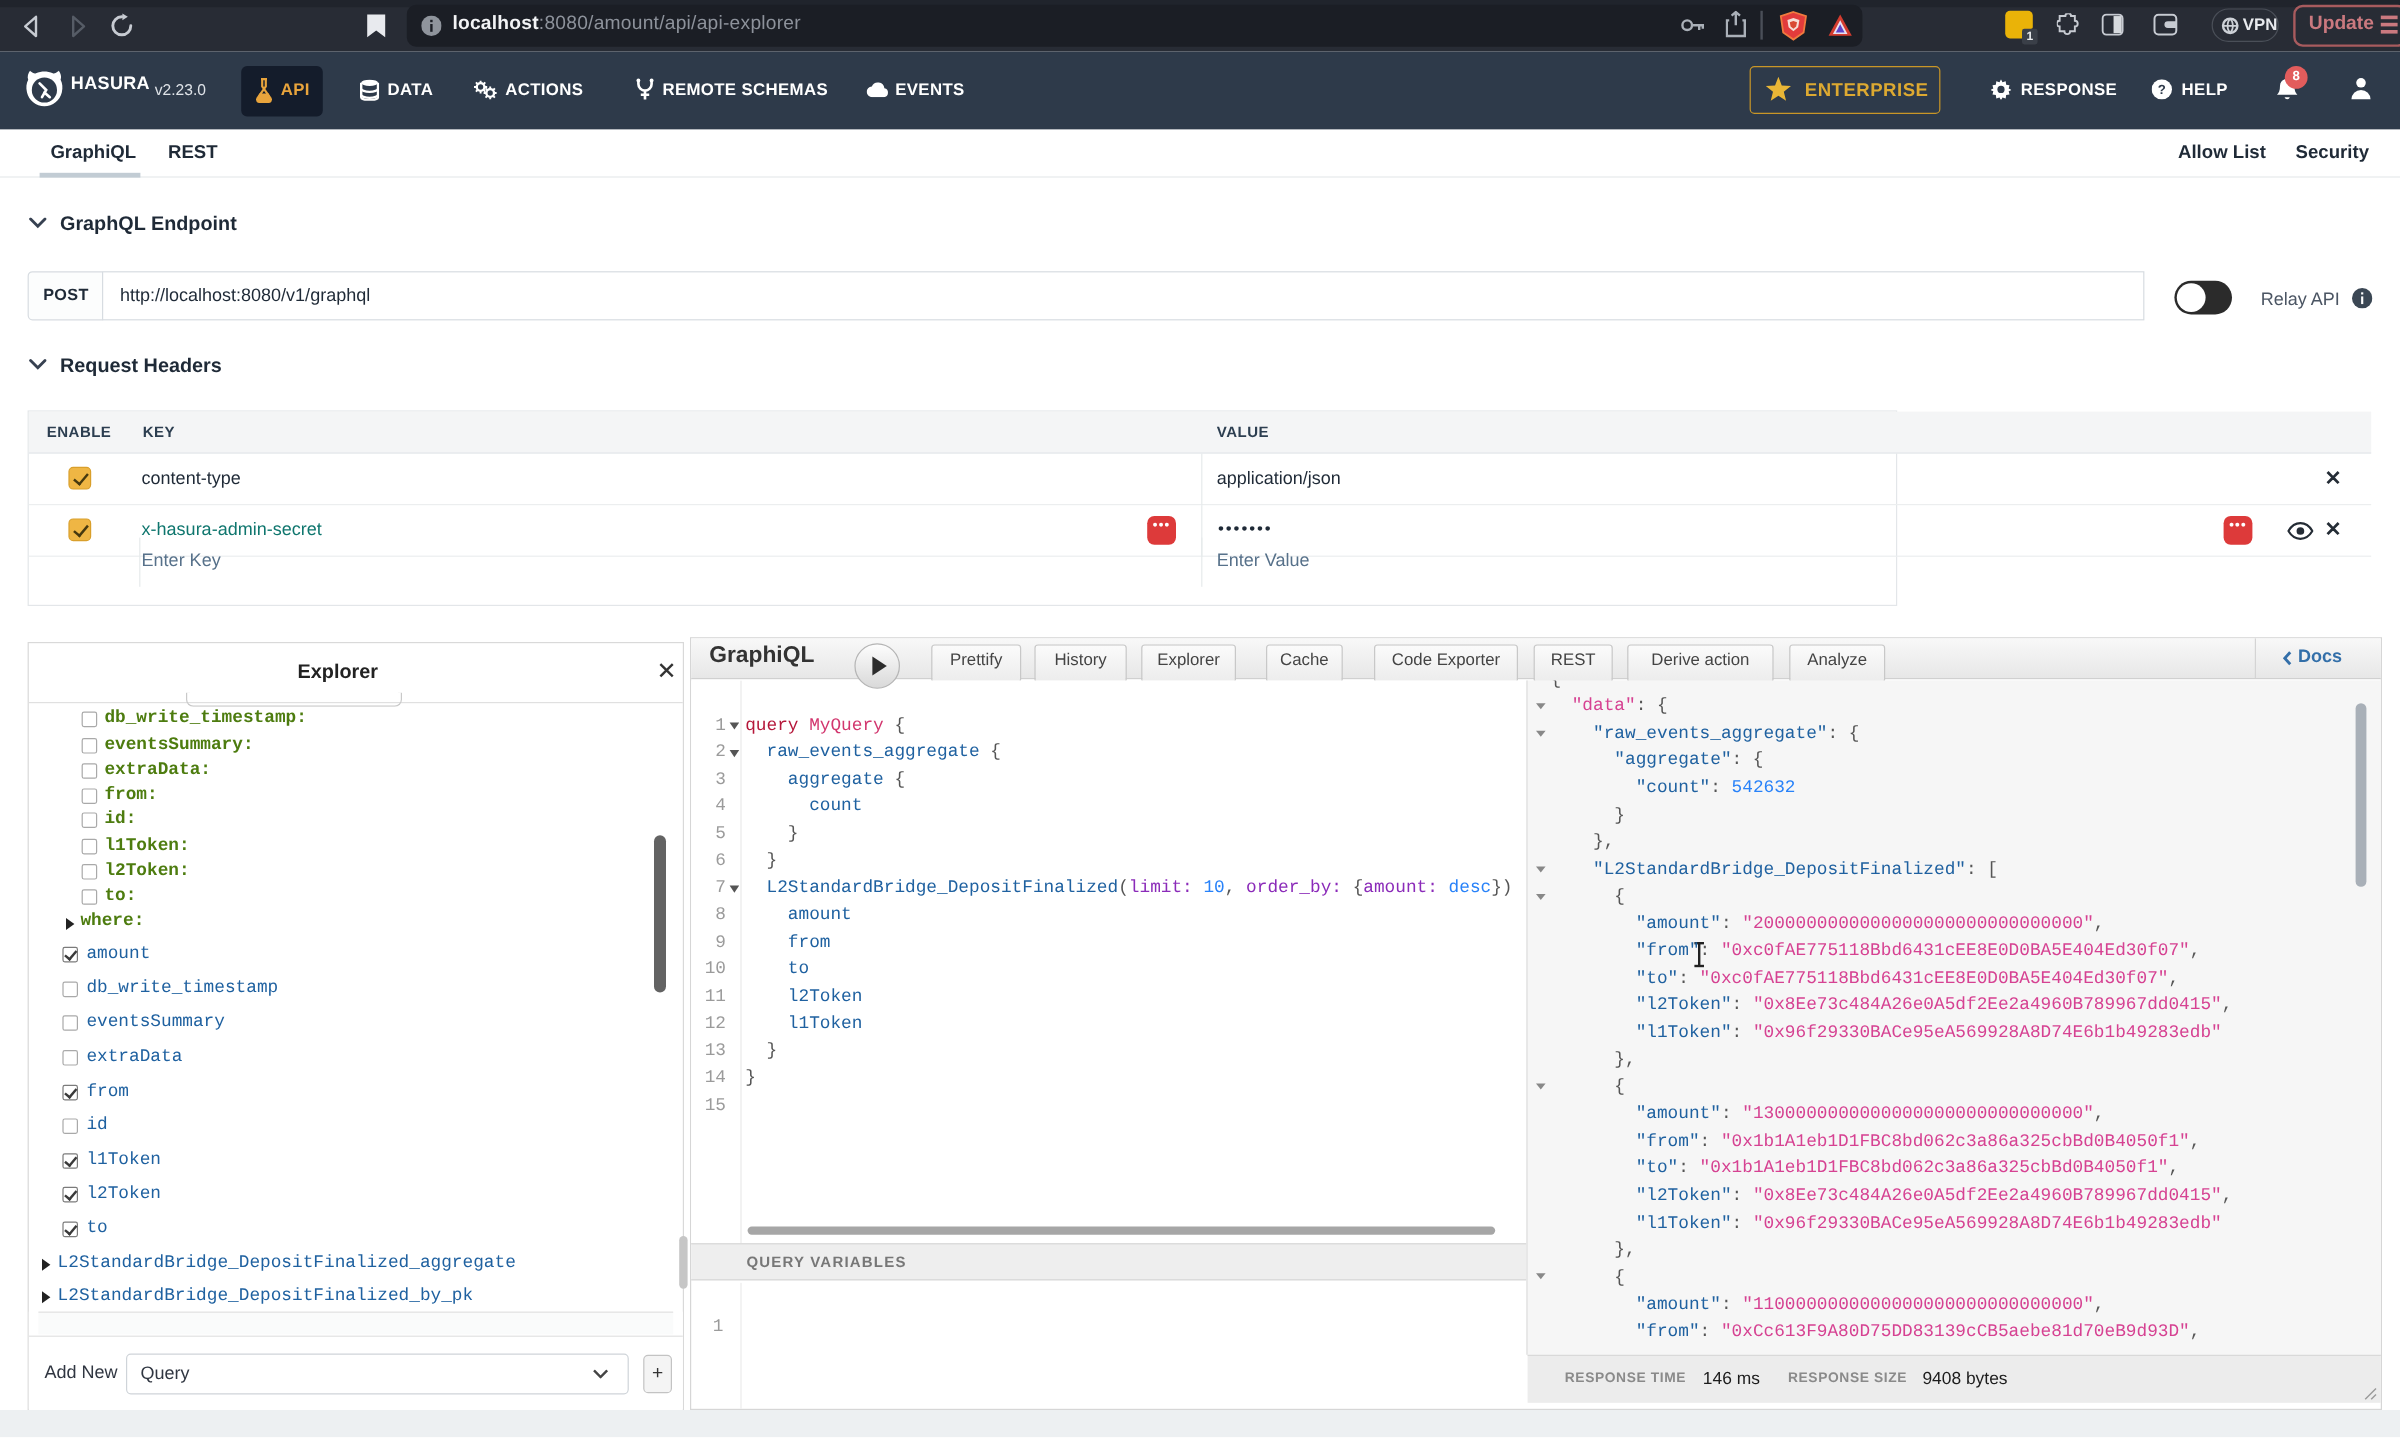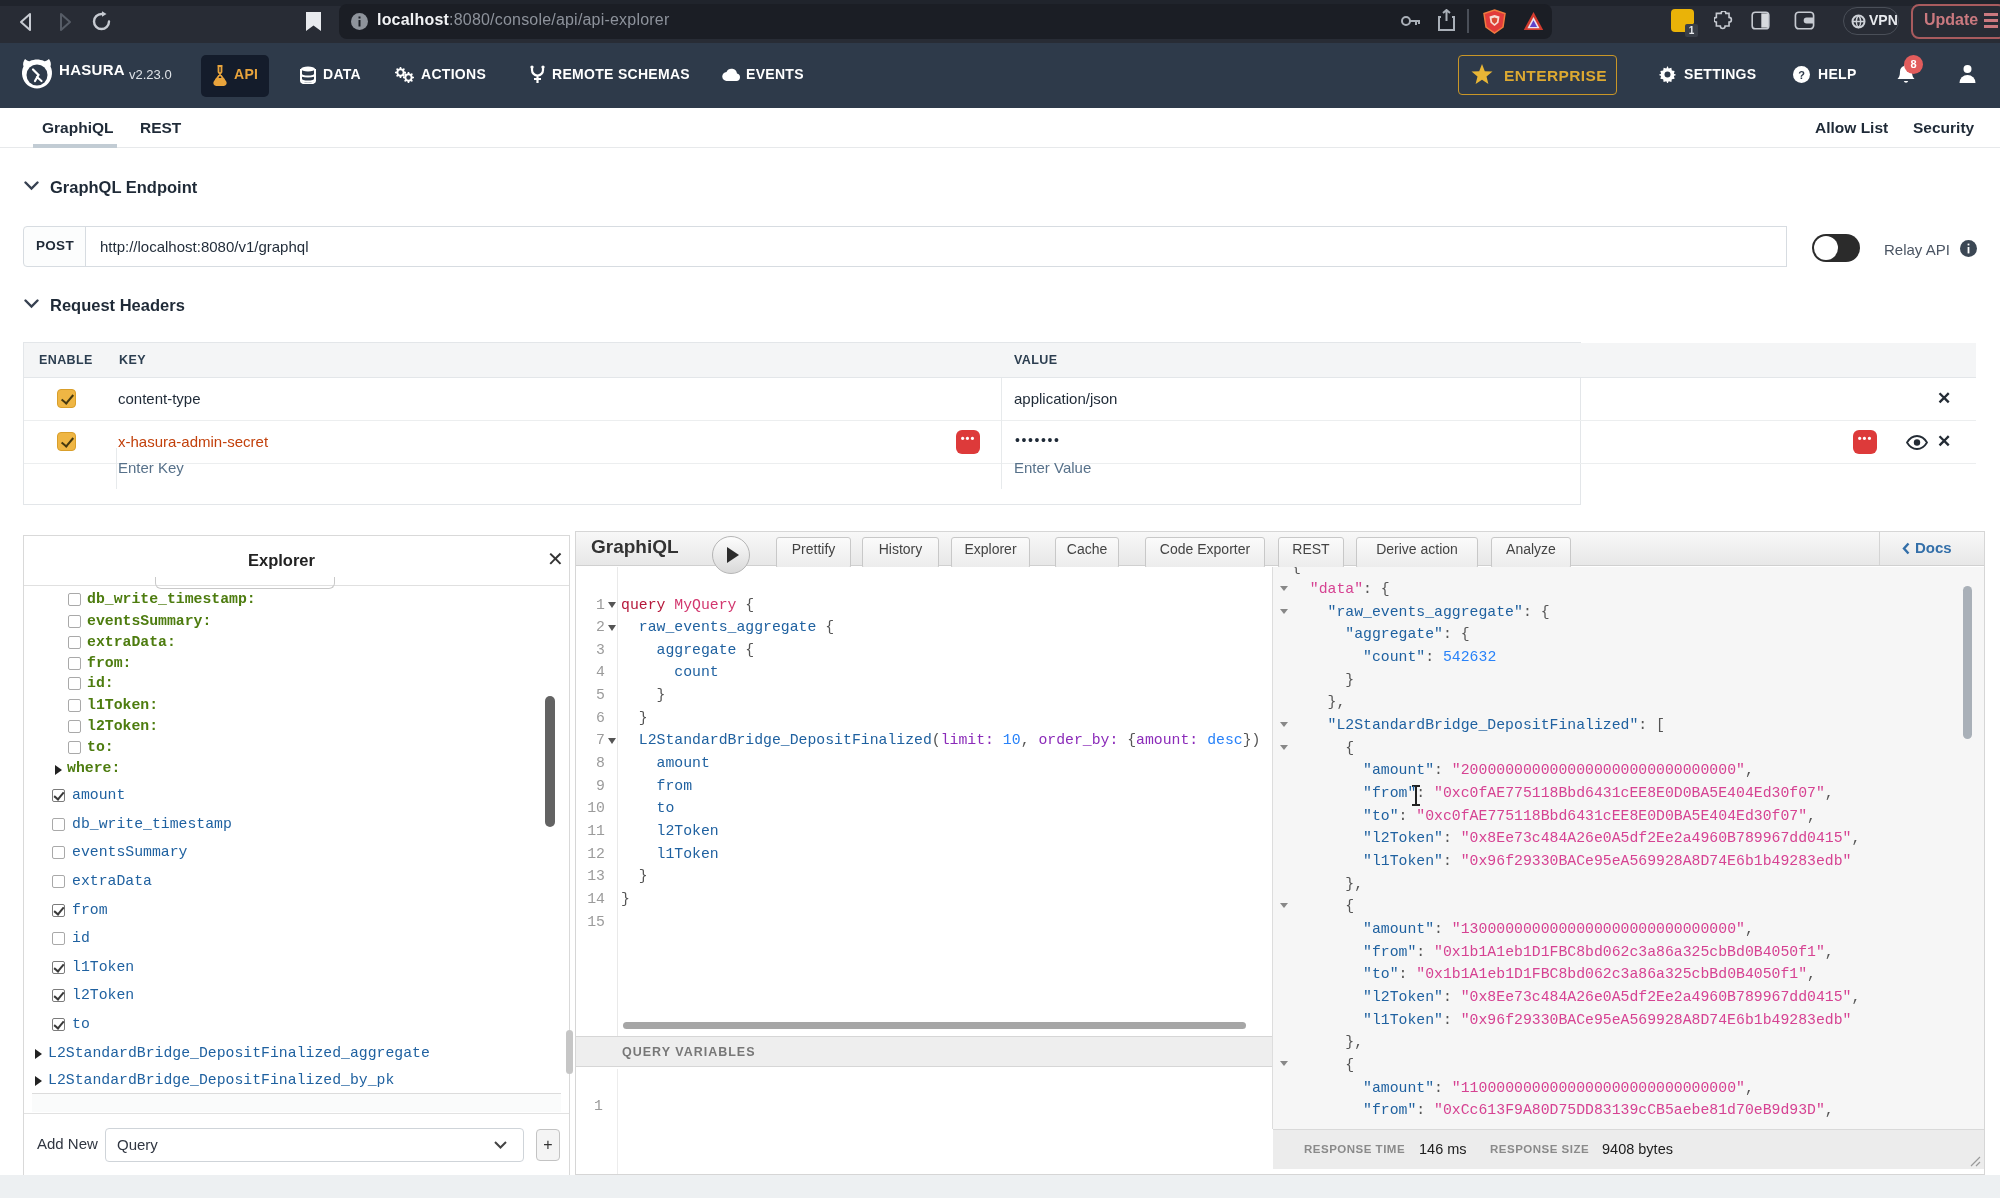--- a/index.html
+++ b/index.html
@@ -85,21 +85,21 @@
 
   <svg class="abs" style="left:305px;top:11px" width="17" height="21" viewBox="0 0 17 21">
         <path d="M1 1 H16 V20 L8.5 14.5 L1 20 Z" fill="#e8eaee"></path>
       </svg>
   <div id="urlpill">
     <svg class="abs" style="left:12px;top:9px" width="17" height="17" viewBox="0 0 17 17">
           <circle cx="8.5" cy="8.5" r="8.5" fill="#8f949c"></circle>
           <rect x="7.5" y="3.5" width="2" height="2" fill="#1b1e25"></rect>
           <rect x="7.5" y="7" width="2" height="6.5" fill="#1b1e25"></rect>
         </svg>
-    <span class="abs" style="left:38px;top:7px;font-size:16px;color:#f2f3f5;font-weight:bold;letter-spacing:.2px">localhost<span style="color:#8d929b;font-weight:normal">:8080/console/api/api-explorer</span></span>
+    <span class="abs" style="left:38px;top:7px;font-size:16px;color:#f2f3f5;font-weight:bold;letter-spacing:.2px">localhost<span style="color:#8d929b;font-weight:normal">:8080/amount/api/api-explorer</span></span>
   </div>
 
   <svg class="abs" style="left:1400px;top:13px" width="22" height="16" viewBox="0 0 22 16">
         <circle cx="6" cy="8" r="4" fill="none" stroke="#aab0b8" stroke-width="2"></circle>
         <path d="M10 8 H20 M16 8 V12 M19 8 V11" stroke="#aab0b8" stroke-width="2"></path>
       </svg>
 
   <svg class="abs" style="left:1438px;top:9px" width="17" height="23" viewBox="0 0 17 23">
         <path d="M8.5 1 V12 M5 4 L8.5 1 L12 4" fill="none" stroke="#aab0b8" stroke-width="2"></path>
         <path d="M3 8 H1 V21 H16 V8 H14" fill="none" stroke="#aab0b8" stroke-width="2"></path>
@@ -198,21 +198,21 @@
   <div class="abs" style="left:1458px;top:12px;width:159px;height:40px;border:1.5px solid #c99627;border-radius:4px"></div>
   <svg class="abs" style="left:1471px;top:21px" width="22" height="21" viewBox="0 0 22 21">
         <path d="M11 0 L13.8 7.2 L21.5 7.6 L15.5 12.4 L17.4 19.9 L11 15.7 L4.6 19.9 L6.5 12.4 L0.5 7.6 L8.2 7.2 Z" fill="#e9b636"></path>
       </svg>
   <span class="abs" style="left:1504px;top:24px;color:#dda931;font-weight:bold;font-size:15.5px;letter-spacing:.4px">ENTERPRISE</span>
 
   <svg class="abs" style="left:1659px;top:23px" width="17" height="17" viewBox="0 0 17 17">
         <path d="M8.5 0 l1.2 2.5 2.7 -.7 .4 2.8 2.8 .4 -.7 2.7 2.5 1.2 -2.5 1.2 .7 2.7 -2.8 .4 -.4 2.8 -2.7 -.7 -1.2 2.5 -1.2 -2.5 -2.7 .7 -.4 -2.8 -2.8 -.4 .7 -2.7 -2.5 -1.2 2.5 -1.2 -.7 -2.7 2.8 -.4 .4 -2.8 2.7 .7 Z" fill="#fff"></path>
         <circle cx="8.5" cy="8.5" r="3" fill="#2e3a4a"></circle>
       </svg>
-  <span class="abs" style="left:1684px;top:23px;color:#fff;font-weight:bold;font-size:14px;letter-spacing:.3px">SETTINGS</span>
+  <span class="abs" style="left:1684px;top:23px;color:#fff;font-weight:bold;font-size:14px;letter-spacing:.3px">RESPONSE</span>
 
   <svg class="abs" style="left:1793px;top:23px" width="17" height="17" viewBox="0 0 17 17">
         <circle cx="8.5" cy="8.5" r="8.5" fill="#fff"></circle>
         <text x="8.5" y="12.5" text-anchor="middle" font-size="11" font-weight="bold" fill="#2e3a4a" font-family="Liberation Sans">?</text>
       </svg>
   <span class="abs" style="left:1818px;top:23px;color:#fff;font-weight:bold;font-size:14px;letter-spacing:.3px">HELP</span>
 
   <svg class="abs" style="left:1896px;top:21px" width="20" height="21" viewBox="0 0 20 21">
         <path d="M10 0 a2 2 0 0 1 2 2 a6 6 0 0 1 4 5.5 c0 4 1 6 2.5 7.5 H1.5 C3 13.5 4 11.5 4 7.5 A6 6 0 0 1 8 2 a2 2 0 0 1 2 -2 Z" fill="#fff"></path>
         <path d="M7.8 17 a2.3 2.3 0 0 0 4.4 0 Z" fill="#fff"></path>
@@ -267,21 +267,21 @@
   <div class="trow" style="top:35px;height:43px;border-bottom:1px solid #eceeef">
     <div class="cbamber" style="left:33px;top:11px"></div>
     <span class="abs" style="left:94px;top:12px;color:#1f2a37;font-size:15px">content-type</span>
     <div class="cellline" style="left:977px;top:0;width:1px;height:43px"></div>
     <span class="abs" style="left:990px;top:12px;color:#1f2a37;font-size:15px">application/json</span>
     <span class="abs xic" style="left:1913px;top:10px">✕</span>
   </div>
 
   <div class="trow" style="top:78px;height:43px;border-bottom:1px solid #eceeef">
     <div class="cbamber" style="left:33px;top:11px"></div>
-    <span class="abs" style="left:94px;top:12px;color:#c2410c;font-size:15px">x-hasura-admin-secret</span>
+    <span class="abs" style="left:94px;top:12px;color:#0f766e;font-size:15px">x-hasura-admin-secret</span>
     <div class="redico" style="left:932px;top:9px">
           <span>•••</span>
         </div>
     <div class="cellline" style="left:977px;top:0;width:1px;height:43px"></div>
     <span class="abs" style="left:991px;top:11px;color:#1f2a37;font-size:14px;letter-spacing:1.6px">•••••••</span>
     <div class="redico" style="left:1829px;top:9px">
           <span>•••</span>
         </div>
     <svg class="abs" style="left:1882px;top:14px" width="22" height="15" viewBox="0 0 22 15">
           <path d="M1 7.5 C4 2.5 8 1 11 1 C14 1 18 2.5 21 7.5 C18 12.5 14 14 11 14 C8 14 4 12.5 1 7.5 Z" fill="none" stroke="#242c35" stroke-width="1.8"></path>

